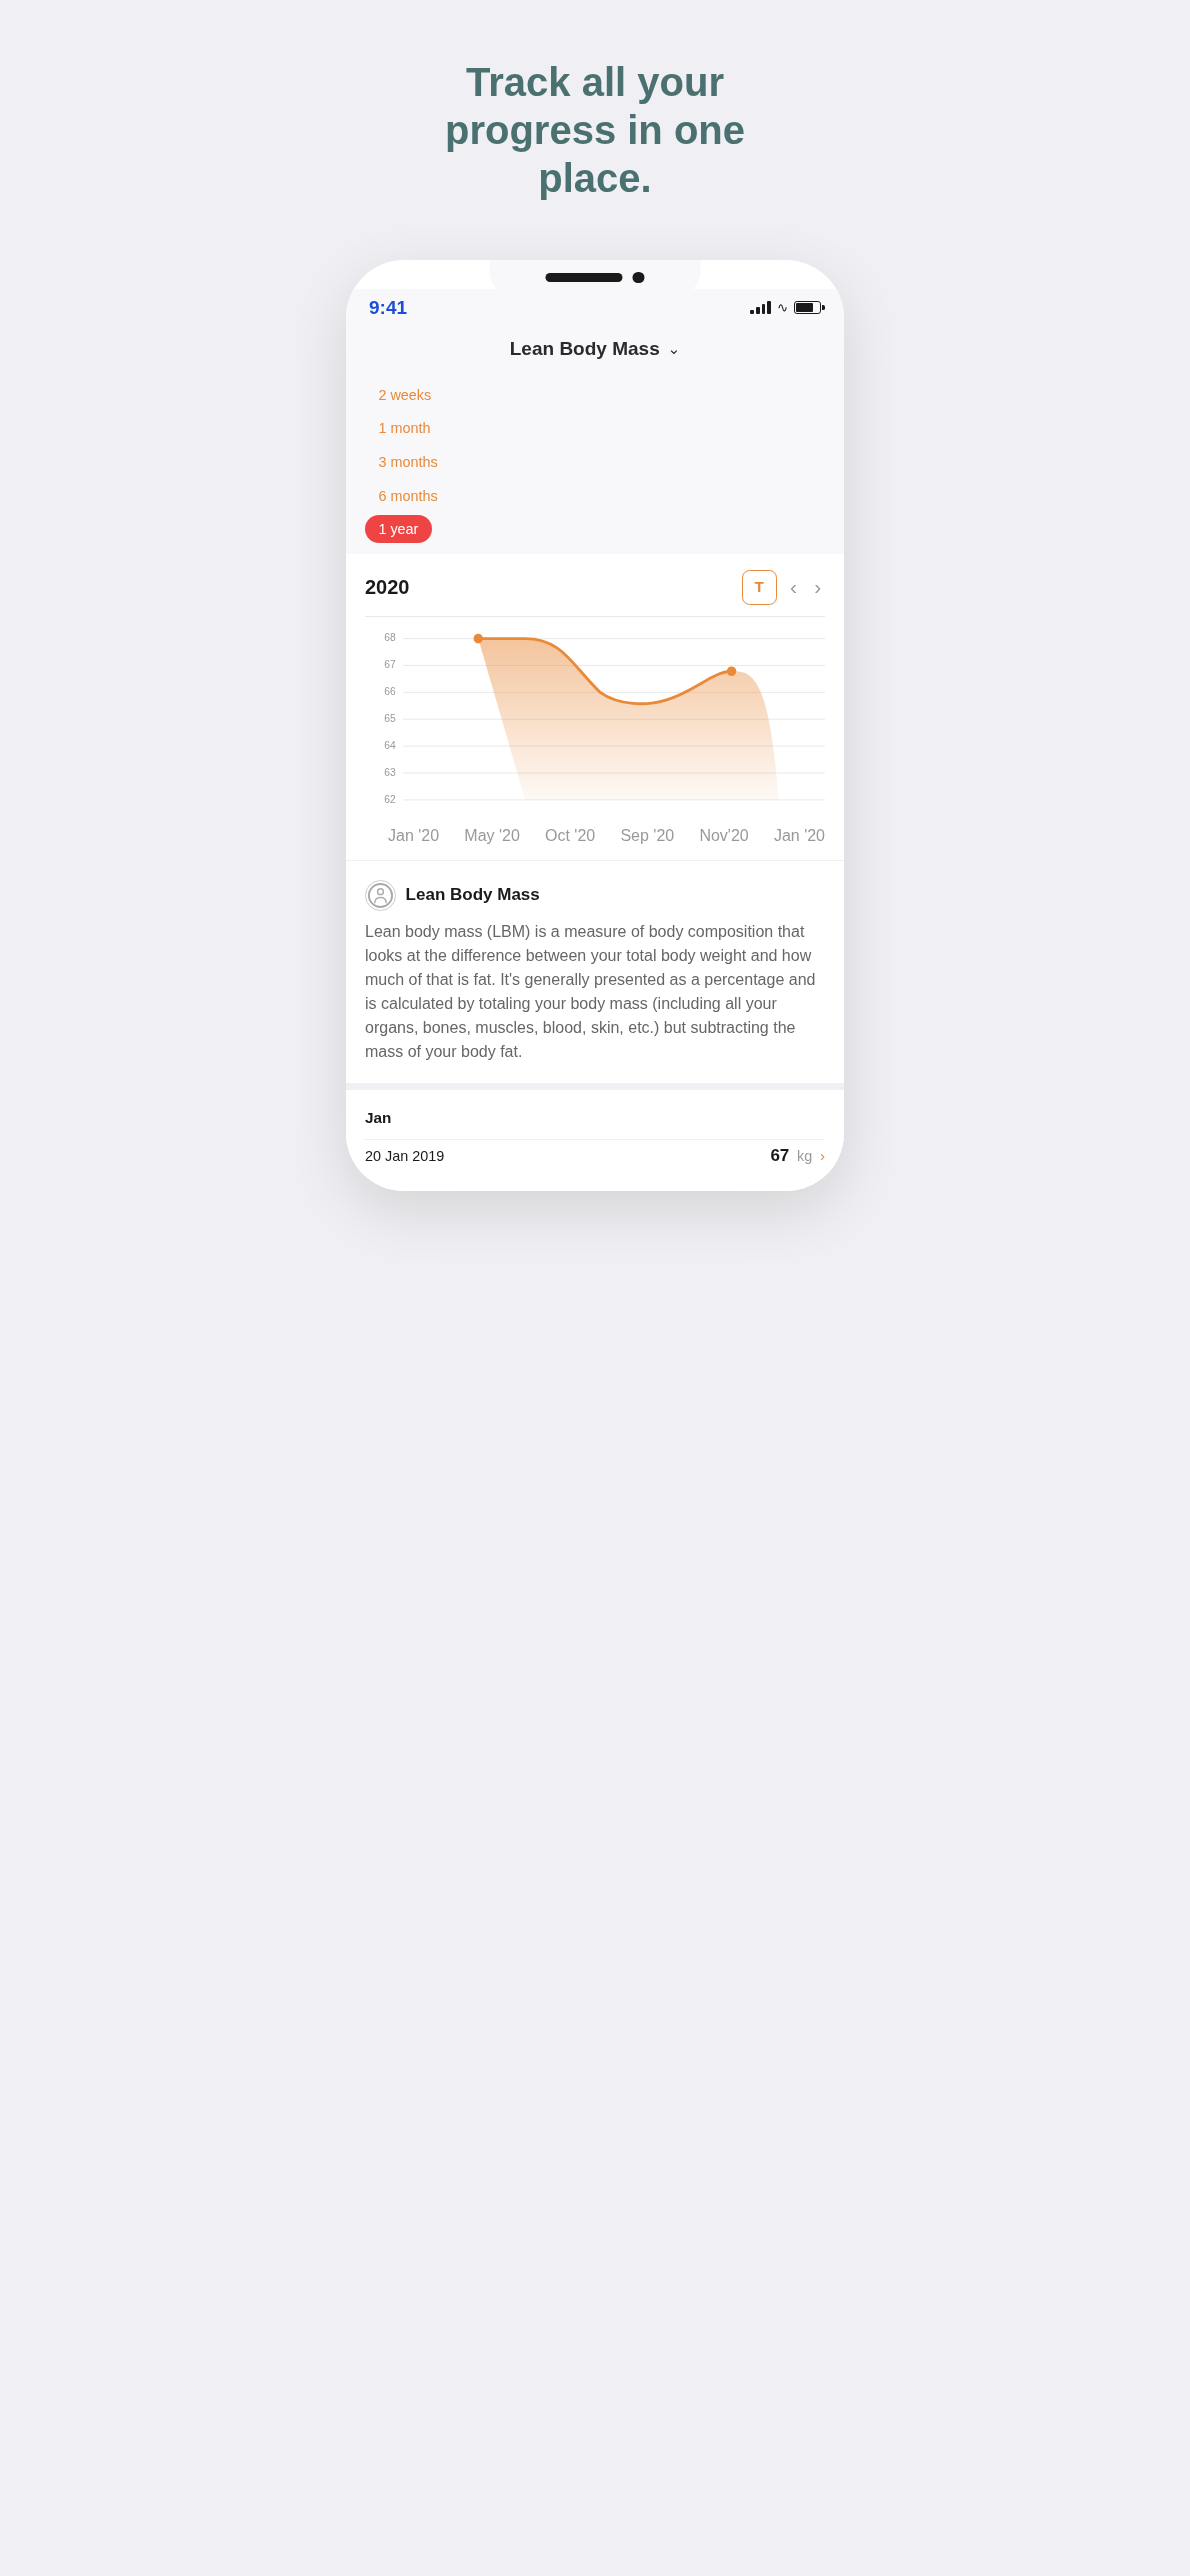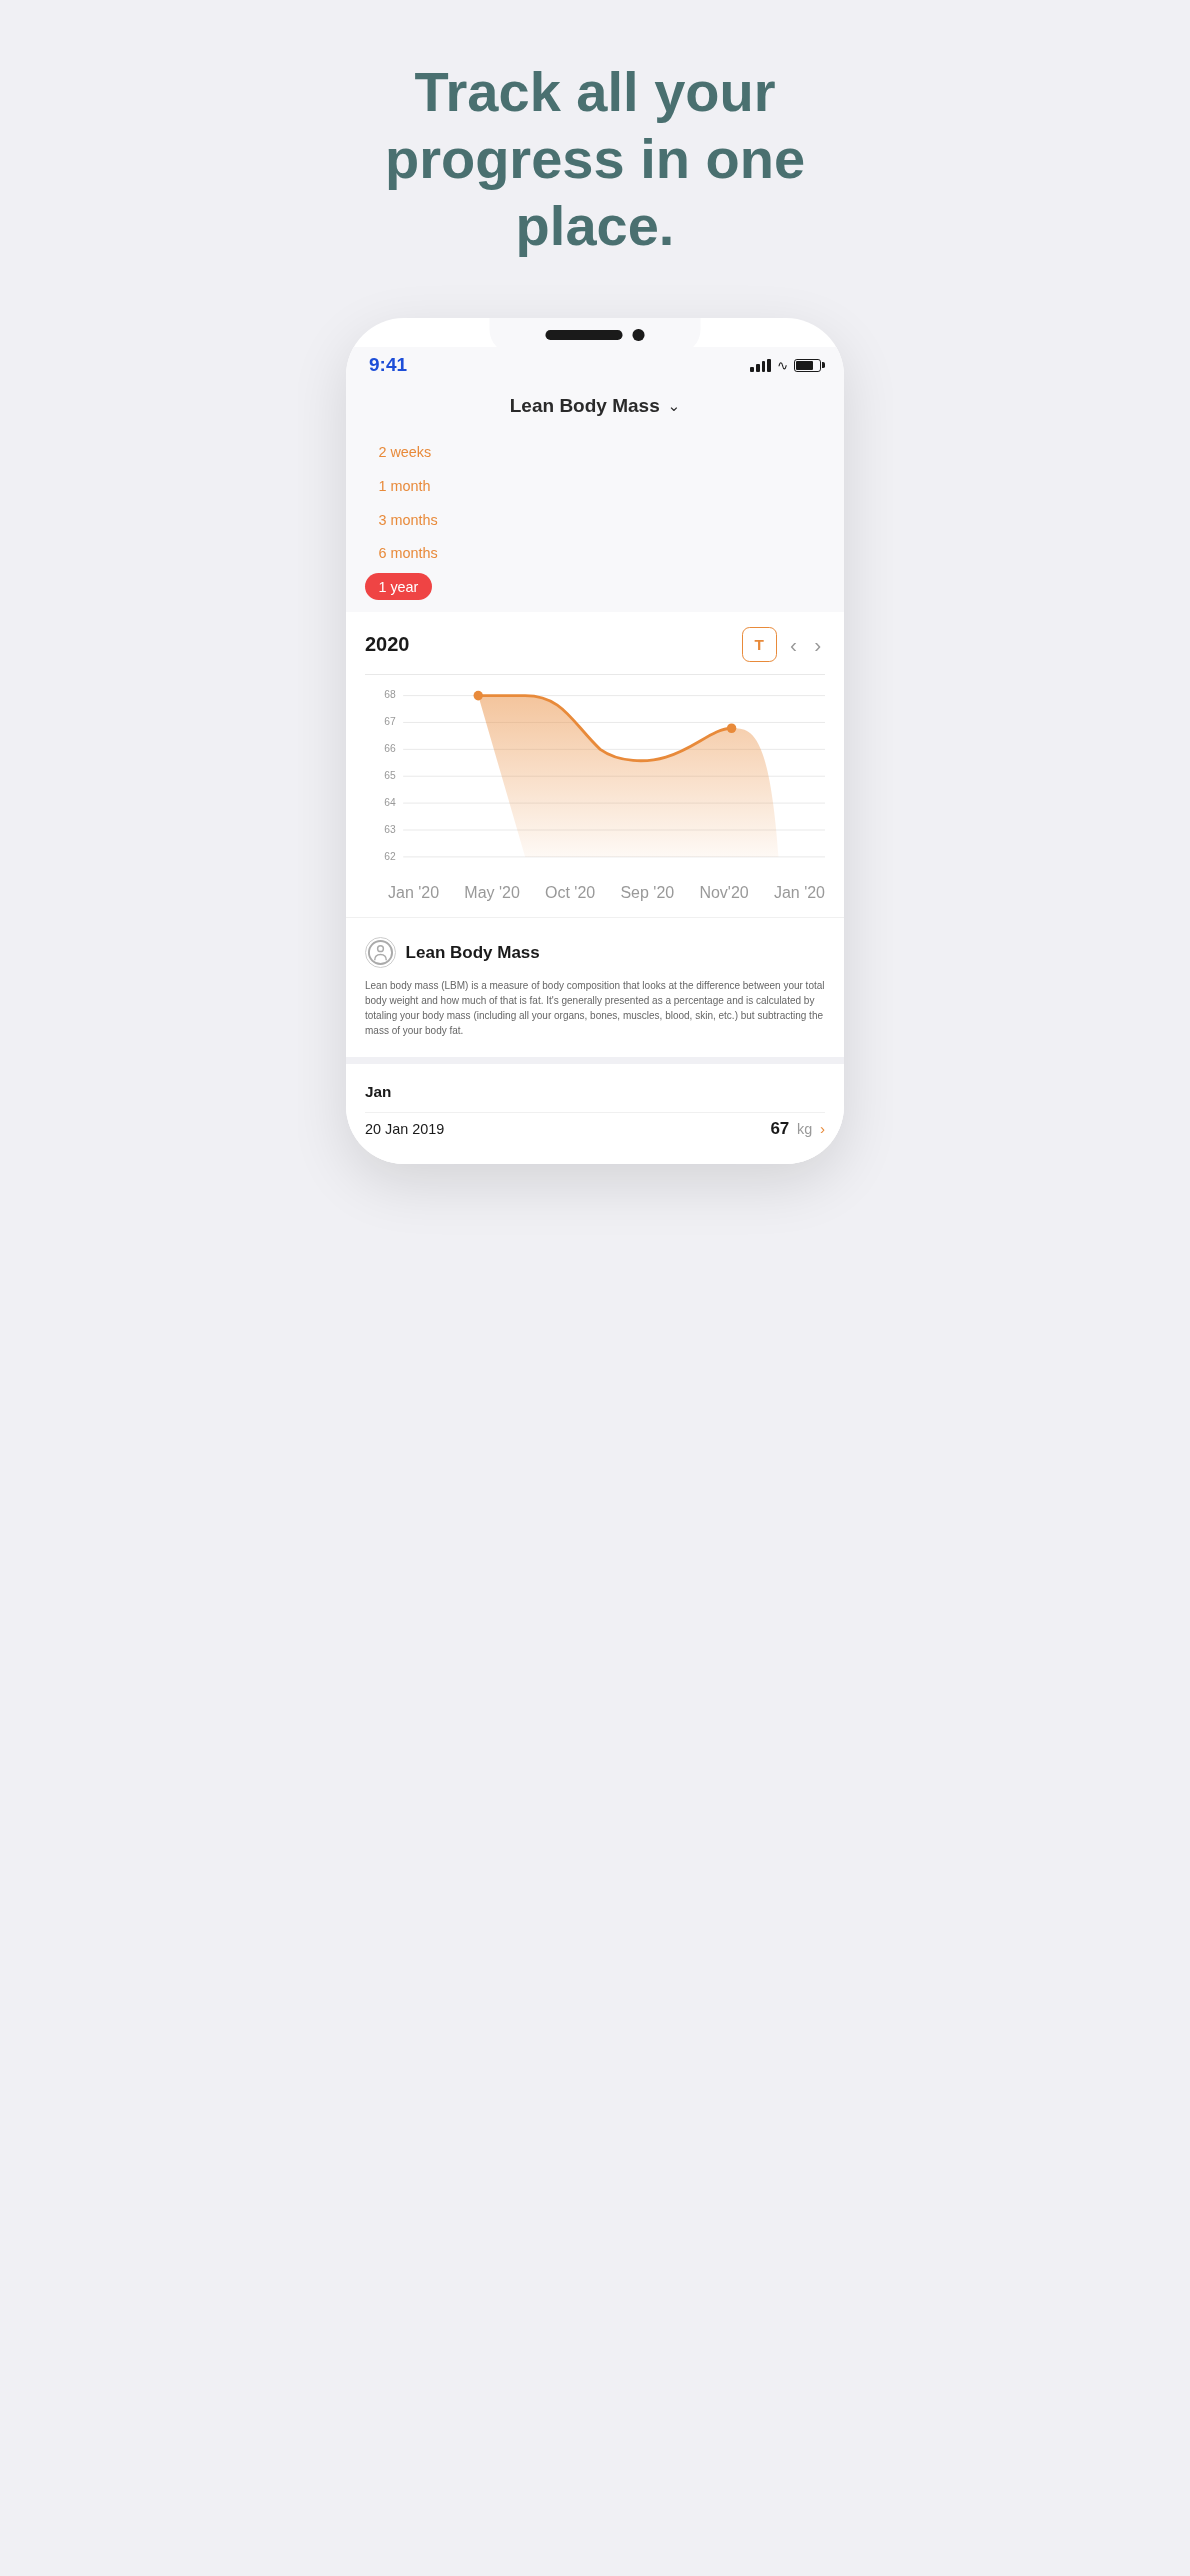--- a/index.html
+++ b/index.html
@@ -18,21 +18,21 @@
       background: #f0f0f4;
       display: flex;
       flex-direction: column;
       align-items: center;
       padding-top: 58px;
     }
 
     .headline {
       text-align: center;
       color: #4a7070;
-      font-size: 56px;
+      font-size: 40px;
       font-weight: 700;
       line-height: 1.2;
       max-width: 479px;
       margin-bottom: 58px;
     }
 
     
     .phone-frame {
       width: 498px;
       background: #ffffff;
@@ -290,21 +290,21 @@
       color: #888;
     }
 
     .info-title {
       font-size: 17px;
       font-weight: 600;
       color: #1a1a1a;
     }
 
     .info-desc {
-      font-size: 10px;
+      font-size: 16px;
       color: #666;
       line-height: 1.5;
     }
 
     
     .data-section {
       background: #ffffff;
       padding: 19px;
       border-top: 7.7px solid #f0f0f4;
     }

